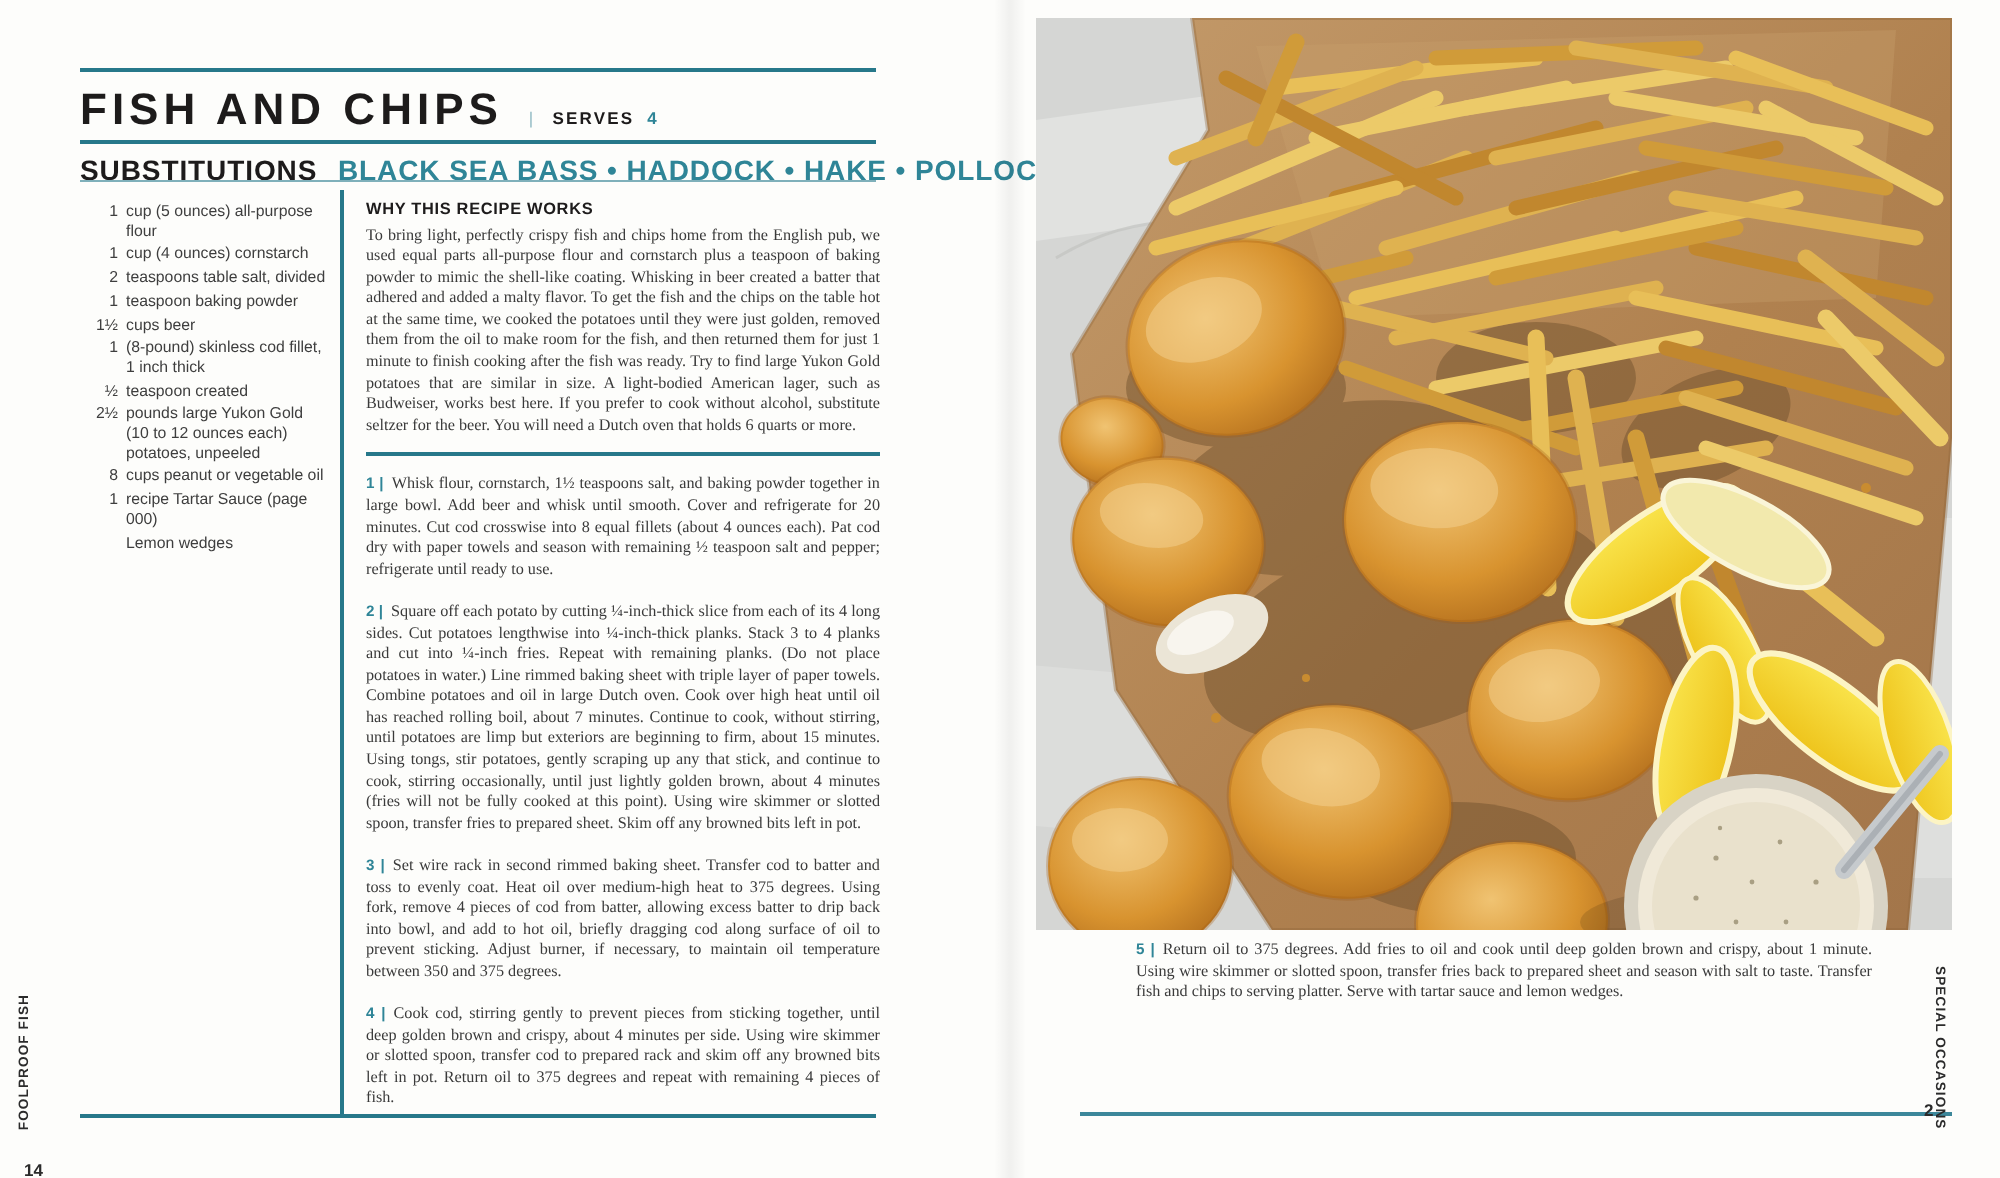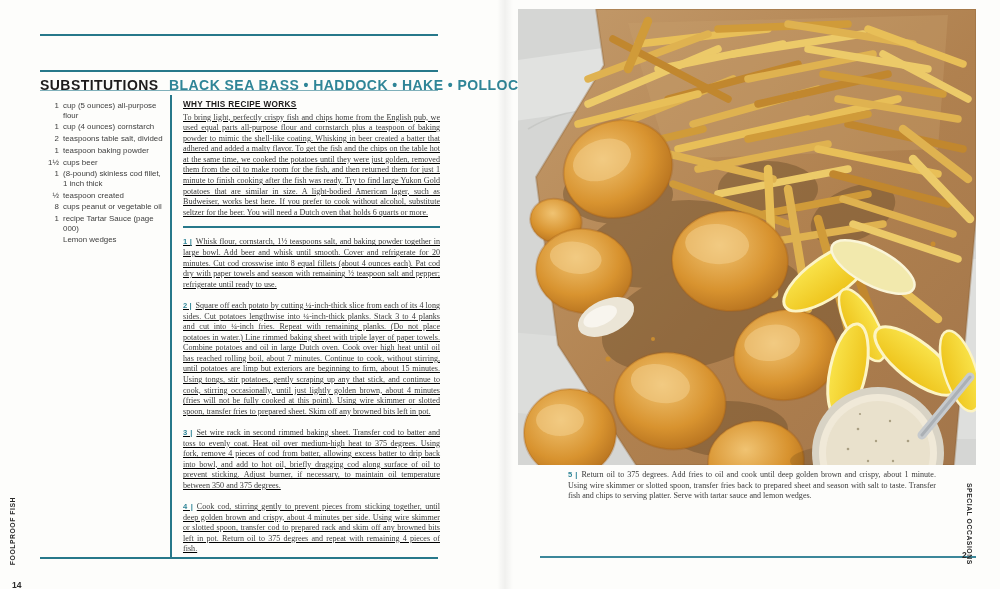--- a/index.html
+++ b/index.html
@@ -27,21 +27,21 @@
   .subs-row .lab{color:#1d1b1b;margin-right:6px;}
   .subs-row .val{color:#2f8597;}
 
   
   .ingredients{position:absolute;left:42px;top:101px;width:122px;}
   .ing{display:grid;grid-template-columns:17px 1fr;column-gap:4px;font-size:7.9px;
        line-height:9.7px;color:#3e3e3e;margin-bottom:2px;}
   .ing .q{text-align:right;}
 
   
-  .textcol{position:absolute;left:183px;top:100px;width:257px;text-decoration:underline;}
+  .textcol{position:absolute;left:183px;top:100px;width:257px;}
   .whyhead{font-size:8.2px;font-weight:bold;color:#1d1b1b;letter-spacing:.35px;margin:0 0 3.5px;}
   .serif{font-family:"Liberation Serif",serif;font-size:8.1px;line-height:10.6px;color:#3a3a3a;text-align:justify;}
   .whybody{margin:0;}
   .divline{height:2px;background:#27788a;margin:8px 0 9px;}
   .step{margin:0 0 10.5px;}
   .sn{font-family:"Liberation Sans",sans-serif;font-weight:bold;color:#2f8597;font-size:7.6px;margin-right:4px;}
 
   
   .photo{position:absolute;left:518px;top:9px;width:458px;height:456px;}
   .step5{position:absolute;left:540px;top:470px;width:368px;margin-left:28px;}
@@ -53,20 +53,28 @@
   .pagenum{position:absolute;font-size:8.5px;font-weight:bold;color:#2b2b2b;}
   #pn-left{left:12px;top:580px;}
   #pn-right{left:962px;top:550px;}
 </style>
 </head>
 <body>
 
 <div class="spread">
 
   <div class="hrule" id="rule-top"></div>
+  <div class="title-row">
+    <h1 class="title">FISH AND CHIPS</h1>
+    <span class="serves">
+      <span class="bar">|</span>
+      <span>SERVES</span>
+      <span class="val">4</span>
+    </span>
+  </div>
   <div class="hrule" id="rule-mid"></div>
   <div class="subs-row">
     <span class="lab">SUBSTITUTIONS</span>
     <span class="val">BLACK SEA BASS • HADDOCK • HAKE • POLLOCK</span>
   </div>
   <div class="hrule" id="rule-sub"></div>
 
   <div class="ingredients">
     <div class="ing">
         <span class="q">1</span>
@@ -88,20 +96,24 @@
         <span class="q">1½</span>
         <span class="t">cups beer</span>
       </div>
     <div class="ing">
         <span class="q">1</span>
         <span class="t">(8-pound) skinless cod fillet, 1 inch thick</span>
       </div>
     <div class="ing">
         <span class="q">½</span>
         <span class="t">teaspoon created</span>
+      </div>
+    <div class="ing">
+        <span class="q">2½</span>
+        <span class="t">pounds large Yukon Gold (10 to 12 ounces each) potatoes, unpeeled</span>
       </div>
     <div class="ing">
         <span class="q">8</span>
         <span class="t">cups peanut or vegetable oil</span>
       </div>
     <div class="ing">
         <span class="q">1</span>
         <span class="t">recipe Tartar Sauce (page 000)</span>
       </div>
     <div class="ing">

